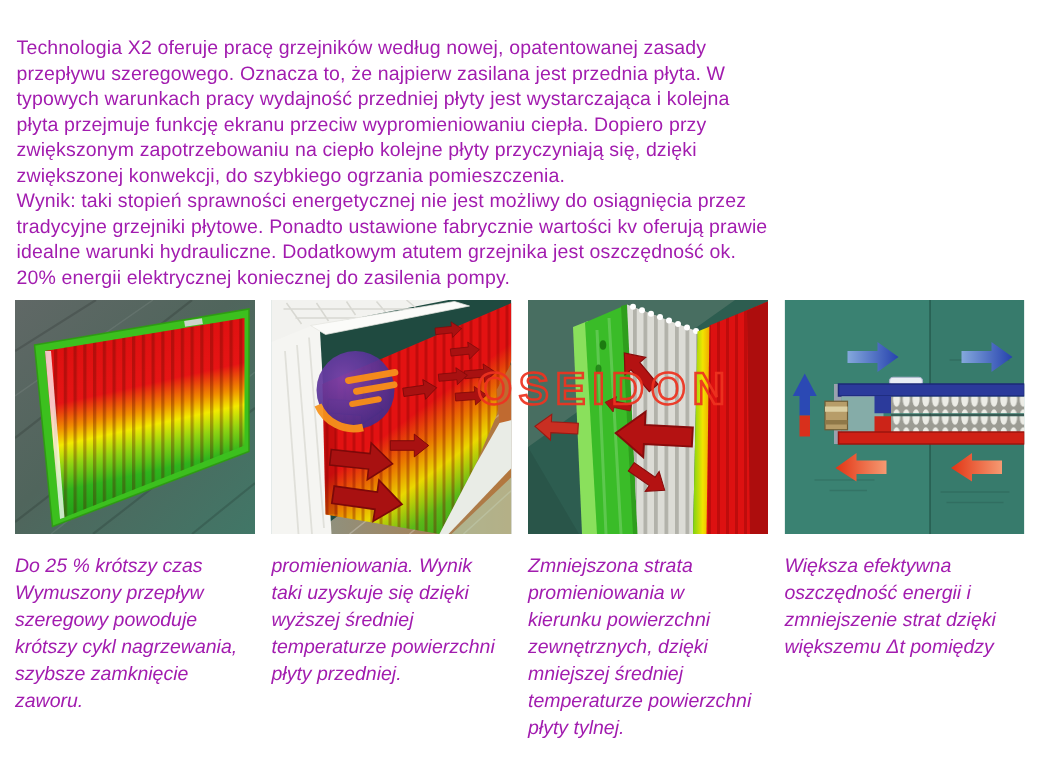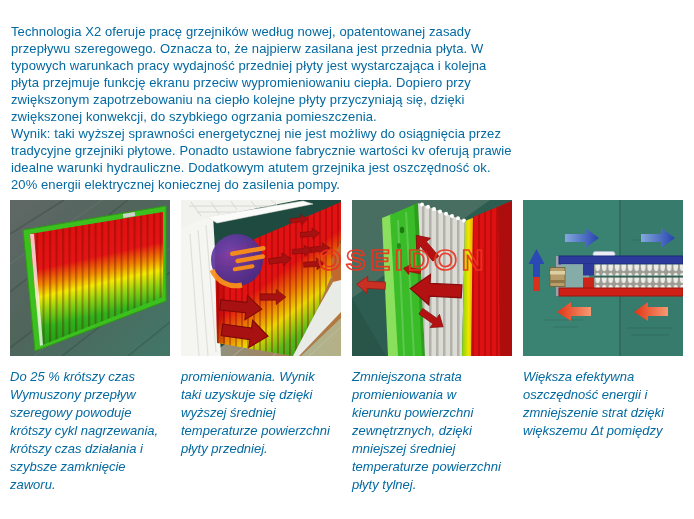--- a/index.html
+++ b/index.html
@@ -1,17 +1,17 @@
 <!DOCTYPE html>
 <html><head>
 <meta charset="utf-8">
 <style>
   html,body{margin:0;padding:0;background:#ffffff;}
   .page{position:relative;width:694px;height:519px;background:#ffffff;overflow:hidden;
-        font-family:"Liberation Sans","DejaVu Sans",sans-serif;color:#0369a1;}
+        font-family:"Liberation Sans","DejaVu Sans",sans-serif;color:#a21caf;}
   .intro{position:absolute;left:11px;top:23px;font-size:13px;line-height:17px;letter-spacing:0.1px;}
   .strip{position:absolute;left:0;top:200px;width:694px;height:156px;}
   .card{position:absolute;top:0;width:160px;height:156px;overflow:hidden;}
   .card svg{display:block;}
   .pos1{left:10px}.pos2{left:181px}.pos3{left:352px}.pos4{left:523px}
   .watermark{position:absolute;left:0;top:0;width:694px;height:143px;pointer-events:none;}
   .caps{position:absolute;left:0;top:368px;width:694px;height:151px;font-size:13px;line-height:18px;font-style:italic;}
   .cap{position:absolute;top:0;width:166px;}
 </style>
 </head>
@@ -19,21 +19,21 @@
 
 <div class="page">
 
   <div class="intro">
       <div>Technologia X2 oferuje pracę grzejników według nowej, opatentowanej zasady</div>
       <div>przepływu szeregowego. Oznacza to, że najpierw zasilana jest przednia płyta. W</div>
       <div>typowych warunkach pracy wydajność przedniej płyty jest wystarczająca i kolejna</div>
       <div>płyta przejmuje funkcję ekranu przeciw wypromieniowaniu ciepła. Dopiero przy</div>
       <div>zwiększonym zapotrzebowaniu na ciepło kolejne płyty przyczyniają się, dzięki</div>
       <div>zwiększonej konwekcji, do szybkiego ogrzania pomieszczenia.</div>
-      <div>Wynik: taki wyższej sprawności energetycznej nie jest możliwy do osiągnięcia przez</div>
+      <div>Wynik: taki stopień sprawności energetycznej nie jest możliwy do osiągnięcia przez</div>
       <div>tradycyjne grzejniki płytowe. Ponadto ustawione fabrycznie wartości kv oferują prawie</div>
       <div>idealne warunki hydrauliczne. Dodatkowym atutem grzejnika jest oszczędność ok.</div>
       <div>20% energii elektrycznej koniecznej do zasilenia pompy.</div>
     </div>
 
   <div class="strip">
 
     <figure class="card pos1" style="margin:0">
       <svg viewBox="0 0 160 156" width="160" height="156">
         <defs>
@@ -254,21 +254,20 @@
       </svg>
     </div>
   </div>
 
   <div class="caps">
     <div class="cap pos1">
         <div>Do 25 % krótszy czas</div>
         <div>Wymuszony przepływ</div>
         <div>szeregowy powoduje</div>
         <div>krótszy cykl nagrzewania,</div>
-        <div>krótszy czas działania i</div>
         <div>szybsze zamknięcie</div>
         <div>zaworu.</div>
       </div>
     <div class="cap pos2">
         <div>promieniowania. Wynik</div>
         <div>taki uzyskuje się dzięki</div>
         <div>wyższej średniej</div>
         <div>temperaturze powierzchni</div>
         <div>płyty przedniej.</div>
       </div>

